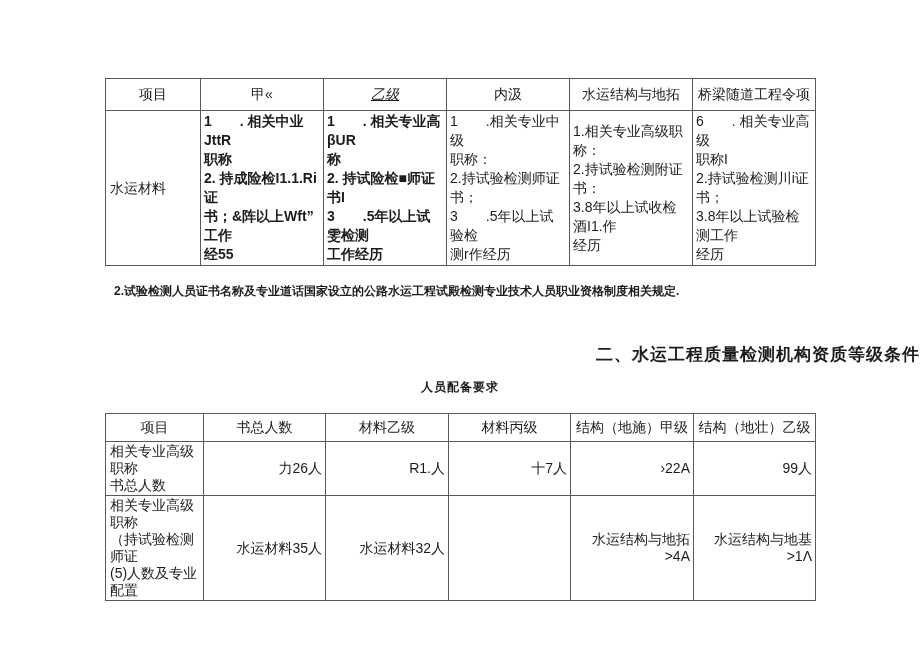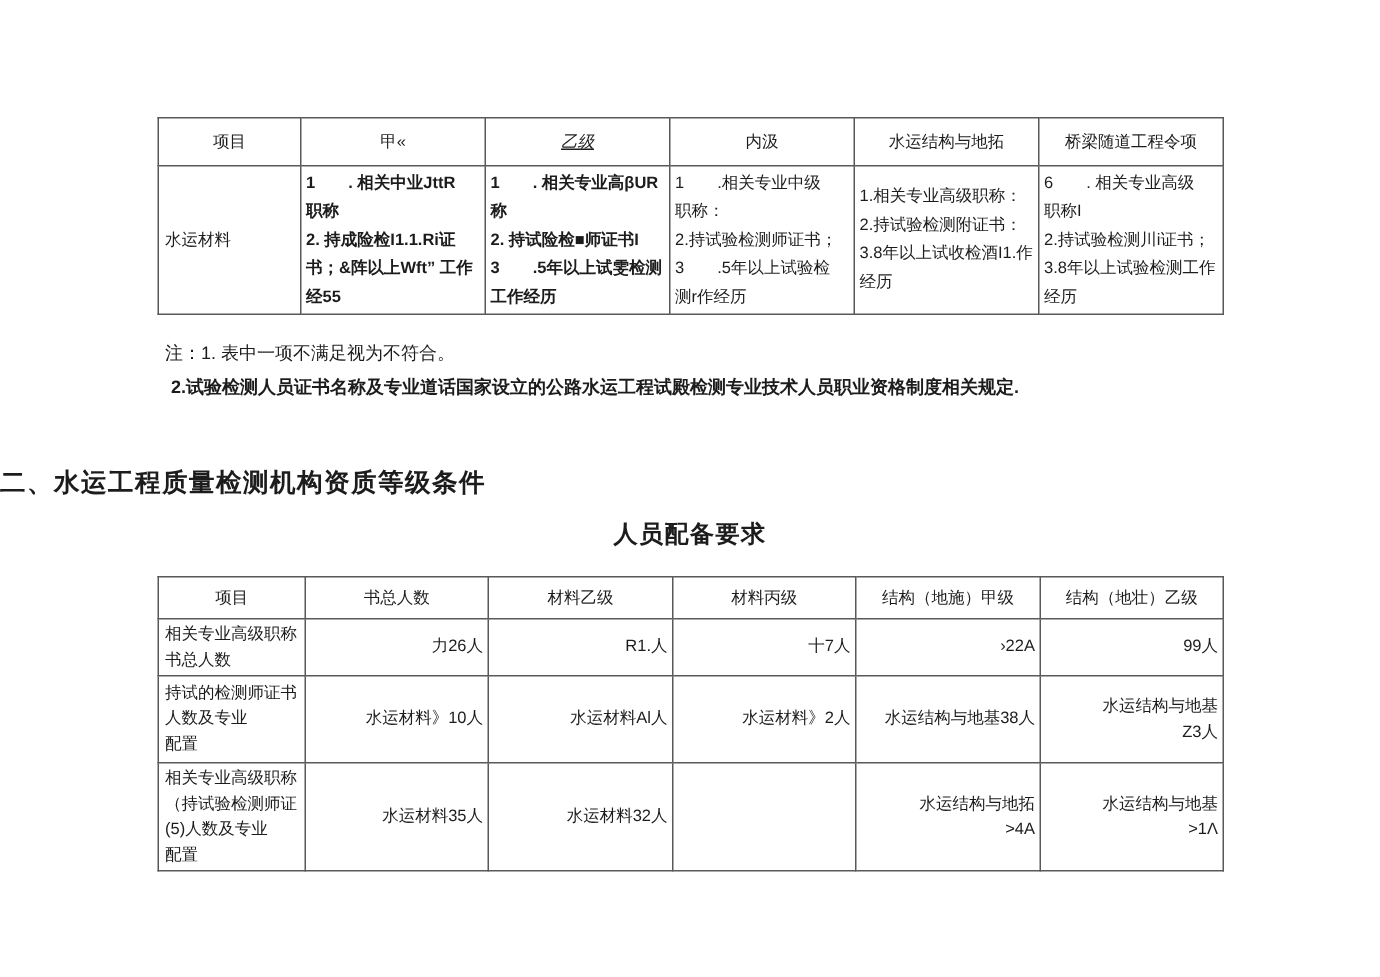--- a/index.html
+++ b/index.html
@@ -5,41 +5,41 @@
   html,body{margin:0;padding:0;background:#fff;}
   body{
     width:920px;height:651px;
     font-family:"Liberation Sans",sans-serif;
     color:#1c1c1c;
     overflow:hidden;
   }
   table{
     border-collapse:collapse;
     table-layout:fixed;
-    font-size:11px;
+    font-size:14px;
   }
   td,th{
     border:1px solid #595959;
     font-weight:normal;
     overflow:hidden;
   }
   
   .tbl1{margin:78px 0 0 105px;width:710px;}
   .tbl1 th{height:31px;text-align:center;vertical-align:middle;padding:0 2px;}
   .tbl1 td{height:96px;vertical-align:middle;padding:1px 3px;line-height:19px;}
   .tbl1 .rowlabel{padding-left:4px;}
   .pre{white-space:pre-line;}
   .bold{font-weight:bold;}
   .italic{font-style:italic;text-decoration:underline;}
   
   .notes{margin:14px 0 0 110px;font-size:12px;line-height:23px;}
   .note2{margin-left:4px;font-weight:bold;}
   
-  .h-main{margin-top:40px;text-align:left;font-size:17px;font-weight:bold;letter-spacing:1px;}
-  .h-sub{margin-top:13px;text-align:center;font-size:16px;font-weight:bold;letter-spacing:1px;}
+  .h-main{margin-top:40px;text-align:right;font-size:17px;font-weight:bold;letter-spacing:1px;}
+  .h-sub{margin-top:13px;text-align:center;font-size:12px;font-weight:bold;letter-spacing:1px;}
   
   .tbl2{margin:17px 0 0 105px;width:710px;}
   .tbl2 th{height:27px;text-align:center;vertical-align:middle;padding:0 2px;}
   .tbl2 td{text-align:right;vertical-align:middle;padding:1px 3px;line-height:17px;}
   .tbl2 td.rowlabel{text-align:left;padding-left:4px;}
   .tbl2 tr.r1 td{height:35px;}
   .tbl2 tr.r2 td{height:55px;}
   .tbl2 tr.r3 td{height:69px;}
 </style>
 </head>
@@ -87,21 +87,20 @@
     <td class="pre">6　　. 相关专业高级
 职称I
 2.持试验检测川i证书；
 3.8年以上试验检测工作
 经历</td>
   </tr>
 </tbody>
   </table>
 
 <div class="notes">
-  <div><span>注：</span><span>1. 表中一项不满足视为不符合。</span></div>
   <div class="note2"><span>2.试验检测人员证书名称及专业道话国家设立的公路水运工程试殿检测专业技术人员职业资格制度相关规定.</span></div>
 </div>
 
 <div class="h-main">二、水运工程质量检测机构资质等级条件</div>
 <div class="h-sub">人员配备要求</div>
 
 <table class="tbl2">
   <colgroup>
     <col style="width:98px">
       <col style="width:122px">
@@ -121,31 +120,20 @@
   </tr>
   <tr class="r1">
     <td class="rowlabel pre">相关专业高级职称
 书总人数</td>
     <td class="pre">力26人</td>
     <td class="pre">R1.人</td>
     <td class="pre">十7人</td>
     <td class="pre">›22A</td>
     <td class="pre">99人</td>
   </tr>
-  <tr class="r2">
-    <td class="rowlabel pre">持试的检测师证书
-人数及专业
-配置</td>
-    <td class="pre">水运材料》10人</td>
-    <td class="pre">水运材料Al人</td>
-    <td class="pre">水运材料》2人</td>
-    <td class="pre">水运结构与地基38人</td>
-    <td class="pre">水运结构与地基
-Z3人</td>
-  </tr>
   <tr class="r3">
     <td class="rowlabel pre">相关专业高级职称
 （持试验检测师证
 (5)人数及专业
 配置</td>
     <td class="pre">水运材料35人</td>
     <td class="pre">水运材料32人</td>
     <td class="pre"></td>
     <td class="pre">水运结构与地拓
 &gt;4A</td>

